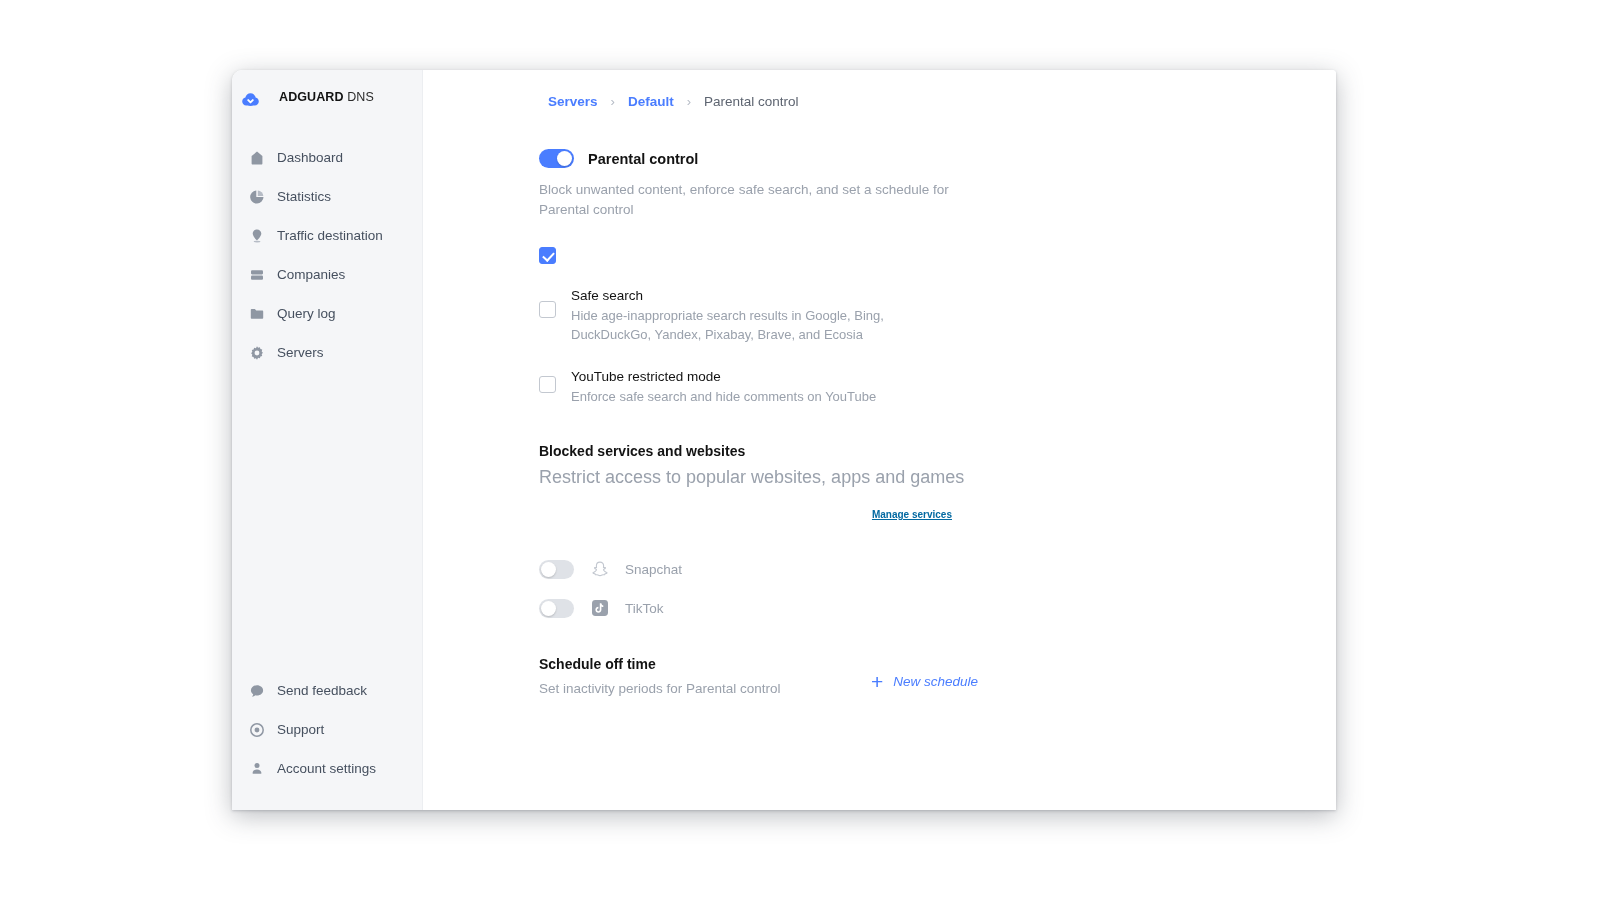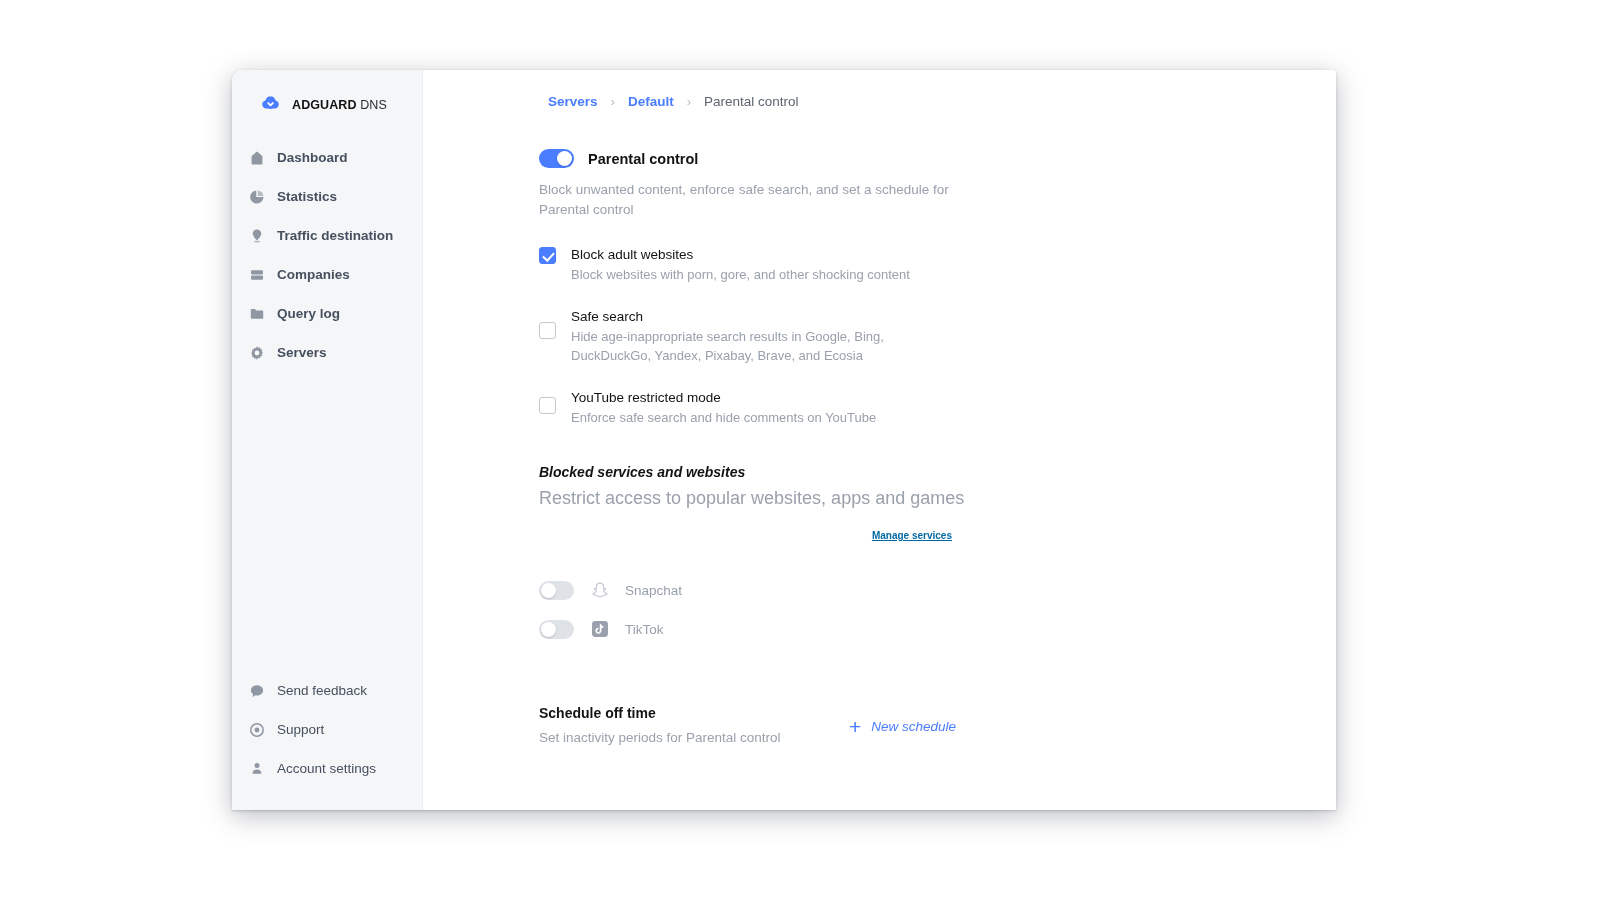--- a/index.html
+++ b/index.html
@@ -25,31 +25,31 @@
   
   .sidebar {
     width: 191px;
     background: #f5f6f8;
     border-top-left-radius: 10px;
     position: relative;
     flex: 0 0 191px;
     border-right: 1px solid #eceef1;
   }
   .brand {
-    display: flex; align-items: center;
-    gap: 9px;
-    padding: 20px 0 0 26px;
+    display: flex; align-items: flex-start;
+    gap: 16px;
+    padding: 20px 0 0 6px;
     height: 50px;
   }
   .brand-logo { width: 25px; height: 25px; flex: 0 0 25px; position: relative; }
   .brand-text { font-size: 12.5px; letter-spacing: .1px; color: #131313; white-space: nowrap; }
   .brand-text b { font-weight: 700; }
   .brand-text span { font-weight: 400; color: #2b2b2b; }
 
-  .nav-top { margin-top: 18px; font-weight: bold; }
+  .nav-top { margin-top: 18px; }
   .nav-item {
     display: flex; align-items: center;
     height: 39px;
     padding-left: 16px;
     gap: 11px;
     cursor: pointer;
   }
   .nav-icon { width: 18px; height: 18px; flex: 0 0 18px; display: flex; align-items: center; justify-content: center; }
   .nav-icon svg { display: block; }
   .nav-label { font-size: 13.5px; color: #46505f; white-space: nowrap; }
@@ -131,35 +131,35 @@
   }
   .opt-text { padding-top: 0px; }
   .opt-title { font-size: 13.5px; color: #131313; line-height: 1.2; }
   .opt-desc { font-size: 13px; color: #9aa1ac; line-height: 1.45; margin-top: 3px; max-width: 380px; }
 
   .opt-row.mid .cbox { margin-top: 13px; }
   .opt-row.mid2 .cbox { margin-top: 7px; }
 
   
   .section { margin-top: 36px; }
-  .sec-title { font-size: 14px; font-weight: 700; color: #131313; font-style: italic; }
+  .sec-title { font-size: 14px; font-weight: 700; color: #131313; }
   .sec-desc { font-size: 18px; color: #9aa1ac; margin-top: 8px; }
 
   .manage-row { width: 413px; display: flex; justify-content: flex-end; margin-top: 21px; }
   .manage-link {
     font-size: 10px; color: #0369a1;
     text-decoration: underline; cursor: pointer; font-weight: bold;
   }
 
   .svc-list { margin-top: 30px; }
   .svc-row { display: flex; align-items: center; gap: 16px; height: 39px; }
   .svc-icon { width: 19px; height: 19px; flex: 0 0 19px; display: flex; align-items: center; justify-content: center; }
   .svc-name { font-size: 13.5px; color: #9aa1ac; }
 
-  .sched { margin-top: 56px; display: flex; align-items: flex-start; }
+  .sched { margin-top: 28px; display: flex; align-items: center; gap: 22px; }
   .sched-left { width: 300px; }
   .sched-title { font-size: 14px; font-weight: 700; color: #131313; }
   .sched-desc { font-size: 13.5px; color: #9aa1ac; margin-top: 9px; }
   .new-sched {
     display: flex; align-items: center; gap: 10px;
     margin-top: 11px; margin-left: 10px;
     cursor: pointer;
   }
   .plus-icon { color: #4a7dff; font-size: 21px; line-height: 1; font-weight: 400; }
   .new-sched-label { font-size: 13.5px; color: #4a7dff; font-style: italic; }
@@ -296,24 +296,20 @@
         </div>
         <div class="head-title">Parental control</div>
       </div>
 
       <div class="head-desc">Block unwanted content, enforce safe search, and set a schedule for Parental control</div>
 
       <div class="options">
 
         <div class="opt-row">
           <div class="cbox checked"></div>
-          <div class="opt-text">
-            <div class="opt-title">Block adult websites</div>
-            <div class="opt-desc">Block websites with porn, gore, and other shocking content</div>
-          </div>
         </div>
 
         <div class="opt-row mid">
           <div class="cbox"></div>
           <div class="opt-text">
             <div class="opt-title">Safe search</div>
             <div class="opt-desc">Hide age-inappropriate search results in Google, Bing, DuckDuckGo, Yandex, Pixabay, Brave, and Ecosia</div>
           </div>
         </div>
 

